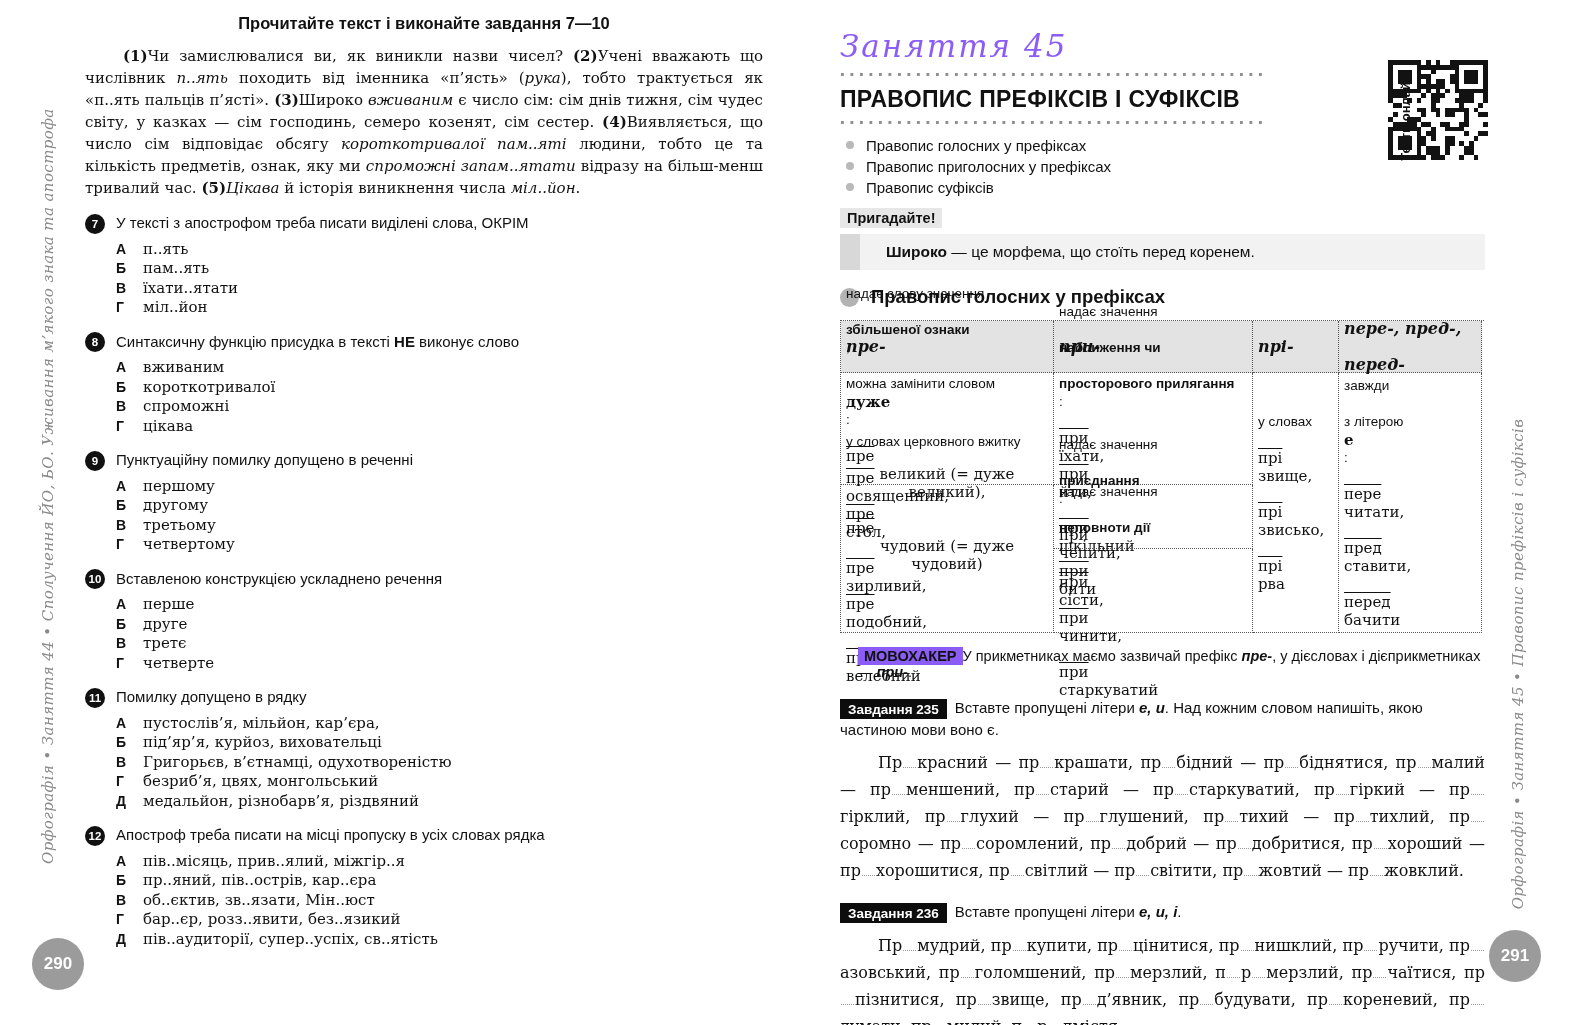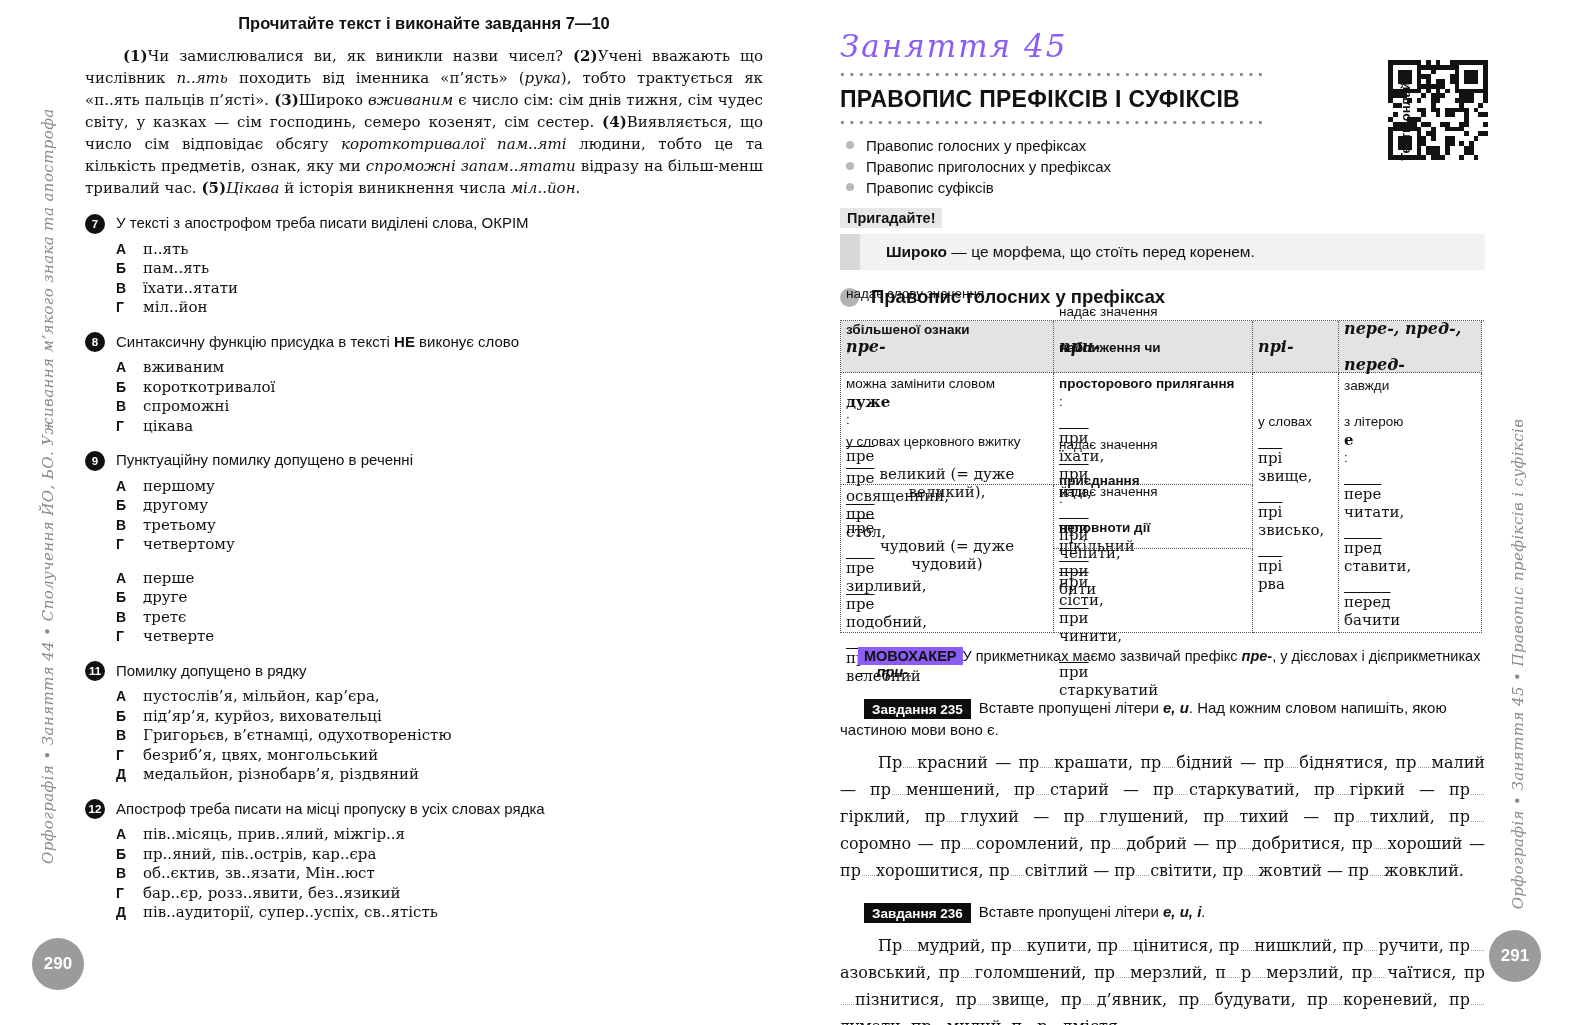--- a/index.html
+++ b/index.html
@@ -80,21 +80,21 @@
   .th1{grid-column:1;grid-row:1}.th2{grid-column:2;grid-row:1}
   .th3{grid-column:3;grid-row:1}.th4{grid-column:4;grid-row:1}
   .c1a{grid-column:1;grid-row:2}.c1b{grid-column:1;grid-row:3/5}
   .c2a{grid-column:2;grid-row:2}.c2b{grid-column:2;grid-row:3}.c2c{grid-column:2;grid-row:4}
   .c3{grid-column:3;grid-row:2/5}.c4{grid-column:4;grid-row:2/5}
 
   .movo{margin-top:15px;padding-left:18px;font-family:"Liberation Sans",sans-serif;font-size:14.5px;}
   .movo-label{background:#8b5cf6;font-weight:bold;padding:1px 6px;}
   .task{margin-top:17px;font-family:"Liberation Sans",sans-serif;font-size:15px;line-height:21px;}
   .task-label{background:#0d0d0d;color:#fff;font-weight:bold;font-size:13.5px;
-              padding:2.5px 8px;margin-right:8px;white-space:nowrap;margin-left:24px;}
+              padding:2.5px 8px;margin-right:8px;white-space:nowrap;}
   .task-body{margin-top:9px;font-family:"DejaVu Serif",serif;font-size:16px;line-height:27px;
              text-align:justify;text-indent:38px;}
 </style>
 </head>
 <body>
 
 <div>
 
   <div class="left-col">
     <div class="lp-heading">Прочитайте текст і виконайте завдання 7—10</div>
@@ -166,20 +166,24 @@
               <span class="opt-letter">В</span>
               <span class="opt-text">третьому</span>
             </div>
             <div class="opt">
               <span class="opt-letter">Г</span>
               <span class="opt-text">четвертому</span>
             </div>
           </div>
         </div>
         <div class="question">
+          <div class="q-head">
+            <span class="q-num">10</span>
+            <span class="q-stem"><span>Вставленою конструкцією ускладнено речення</span></span>
+          </div>
           <div class="options">
             <div class="opt">
               <span class="opt-letter">А</span>
               <span class="opt-text">перше</span>
             </div>
             <div class="opt">
               <span class="opt-letter">Б</span>
               <span class="opt-text">друге</span>
             </div>
             <div class="opt">

